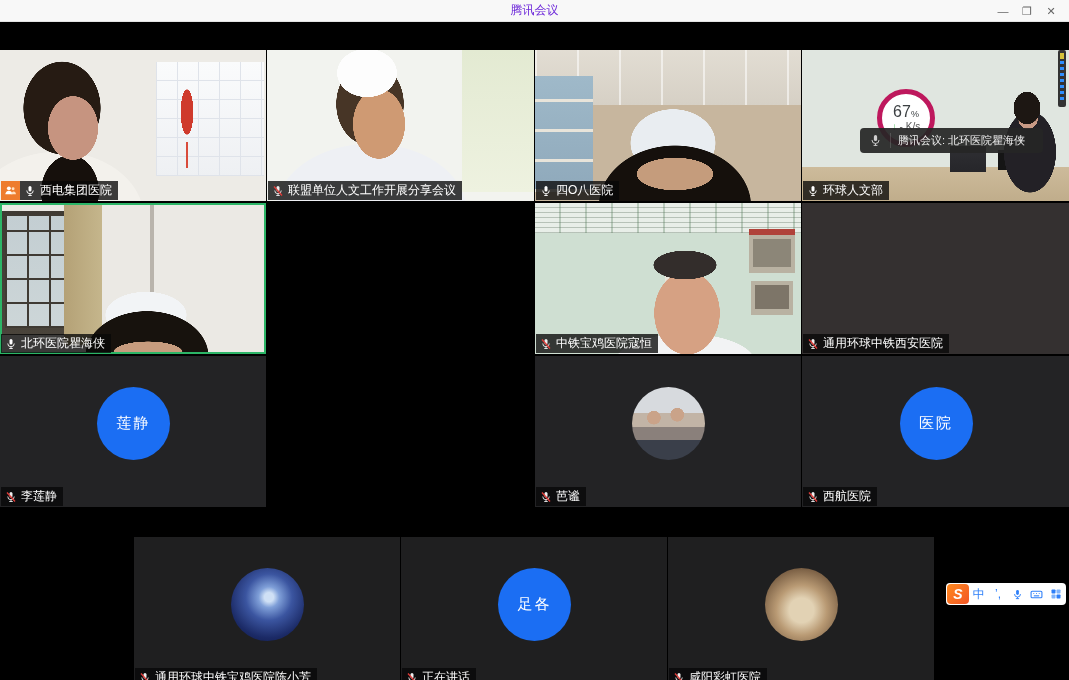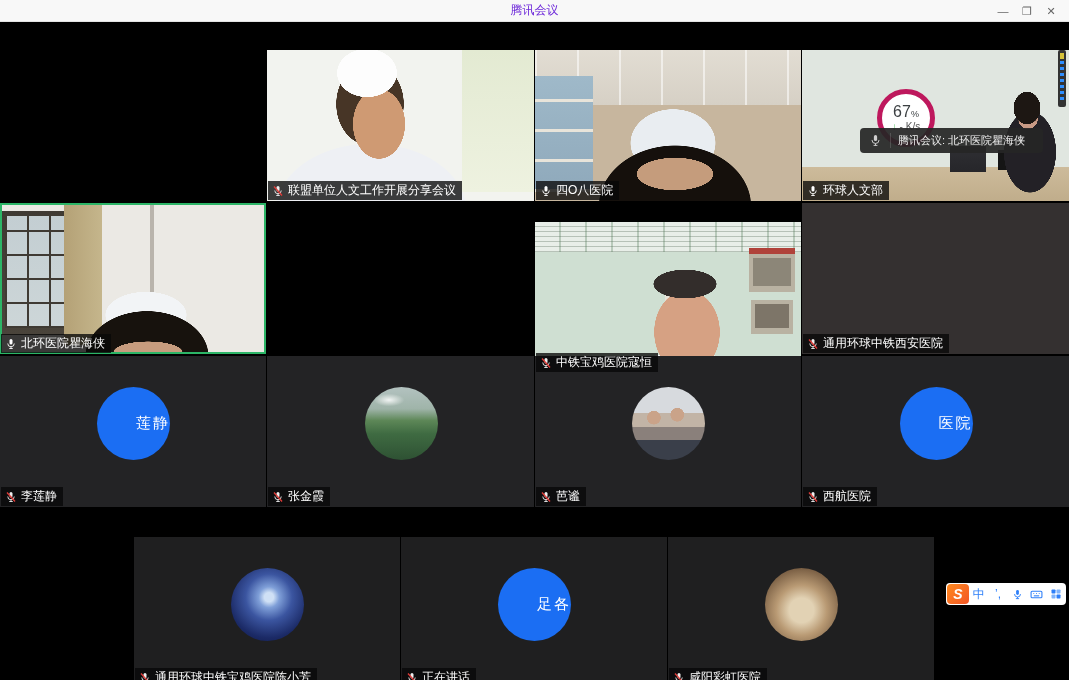--- a/index.html
+++ b/index.html
@@ -27,21 +27,21 @@
   .speaking{box-shadow:inset 0 0 0 2px #2cb567;text-align:right;}
   
   .np{position:absolute;left:1px;bottom:1px;display:flex;align-items:stretch;z-index:5;}
   .np .badge{width:19px;height:19px;background:#ee7c2e;display:flex;align-items:center;justify-content:center;}
   .np .plate{background:rgba(8,8,8,.78);display:flex;align-items:center;gap:4px;padding:0 6px 0 4px;height:19px;}
   .np .pname{font-size:12px;color:#fff;white-space:nowrap;}
   .np svg{display:block;}
   
   .circle{position:absolute;left:50%;top:31px;margin-left:-36px;width:73px;height:73px;border-radius:50%;
     display:flex;align-items:center;justify-content:center;}
-  .circle.blue{background:#1b6ef3;justify-content:flex-end;}
+  .circle.blue{background:#1b6ef3;}
   .circle .ctext{color:#fff;font-size:15px;letter-spacing:2px;}
   .av-zhang{background:
     radial-gradient(ellipse 22px 9px at 24px 13px, rgba(255,255,255,.85), rgba(255,255,255,0) 70%),
     linear-gradient(180deg,#b3c2c0 0%,#9fb4a9 30%,#5d8757 46%,#3f6b42 64%,#2e5133 100%);}
   .av-ba{background:
     radial-gradient(circle 7px at 30% 42%, #caa389 0 95%, rgba(0,0,0,0) 100%),
     radial-gradient(circle 7px at 62% 38%, #caa389 0 95%, rgba(0,0,0,0) 100%),
     linear-gradient(180deg,#d7dade 0 35%,#c2b4a6 35% 55%,#8a807b 55% 72%,#3a3f4a 72% 100%);}
   .av-chen{background:radial-gradient(circle at 52% 40%, #cfe0f5 0 8%, #7f9fd8 18%, #3b55a0 40%, #1b2a66 70%, #0d1440 100%);}
   .av-xianyang{background:radial-gradient(circle at 50% 58%, #e2d2b4 0 22%, #b99a74 45%, #7a5f44 75%, #4a3826 100%);}
@@ -111,21 +111,21 @@
     radial-gradient(ellipse 72px 30px at 150px 160px, #f2f3f4 0 97%, rgba(0,0,0,0) 98%),
     linear-gradient(#e8e4da,#e8e4da),
     linear-gradient(#8c8678,#8c8678),
     linear-gradient(#b9b2a2,#b9b2a2),
     linear-gradient(#7d7568,#7d7568),
     linear-gradient(#b9b2a2,#b9b2a2),
     linear-gradient(#b0423a,#b0423a),
     repeating-linear-gradient(0deg, rgba(90,110,92,.35) 0 1px, rgba(0,0,0,0) 1px 5px),
     repeating-linear-gradient(90deg, #e8eee8 0 24px, #b9cabb 24px 26px);
     background-size:auto,auto,auto,30px 42px,38px 28px,46px 38px,34px 24px,42px 34px,46px 6px,267px 30px,267px 30px;
-    background-position:0 0,0 0,0 0,130px 60px,218px 36px,214px 32px,220px 82px,216px 78px,214px 26px,0 0,0 0;margin-top:19px;}
+    background-position:0 0,0 0,0 0,130px 60px,218px 36px,214px 32px,220px 82px,216px 78px,214px 26px,0 0,0 0;}
   .v-r2c4{background:#343030;padding-left:45px;}
   
   .net-ring{position:absolute;left:877px;top:67px;width:58px;height:58px;border-radius:50%;
     background:#fff;border:5px solid #be185d;box-sizing:border-box;z-index:8;
     display:flex;flex-direction:column;align-items:center;justify-content:center;}
   .net-pct{font-size:16px;color:#3c4043;line-height:16px;}
   .net-pct .u{font-size:9px;}
   .net-rate{font-size:10px;color:#555;line-height:10px;}
   .net-rate .a{color:#3bb54a;}
   .speak-tip{position:absolute;left:860px;top:106px;width:183px;height:25px;z-index:9;
@@ -156,81 +156,104 @@
   <span class="title">腾讯会议</span>
   <div class="win-controls">
     <span class="win-btn">—</span>
     <span class="win-btn">❐</span>
     <span class="win-btn">✕</span>
   </div>
 </div>
 
 <div class="stage">
 
-
-  <div class="tile rr1 c2 v-r1c2">
-    <div class="np">
-      <span class="plate">
-        <span>
-          <svg width="12" height="12" viewBox="0 0 24 24">
-              <rect x="9" y="2" width="6" height="11" rx="3" fill="#eee"></rect>
-              <path d="M5.5 11a6.5 6.5 0 0 0 13 0" stroke="#eee" stroke-width="1.8" fill="none"></path>
-              <line x1="12" y1="17.5" x2="12" y2="21" stroke="#eee" stroke-width="1.8"></line>
-              <line x1="8.5" y1="21" x2="15.5" y2="21" stroke="#eee" stroke-width="1.8"></line>
-              <line x1="4" y1="3" x2="20" y2="21" stroke="#e23c39" stroke-width="2.6"></line>
-            </svg>
-        </span>
-        <span class="pname">联盟单位人文工作开展分享会议</span>
-      </span>
-    </div>
-  </div>
-
-  <div class="tile rr1 c3 v-r1c3">
-    <div class="np">
+  <div class="tile rr1 c1 v-r1c1">
+    <div class="np">
+      <span class="badge">
+        <svg width="13" height="13" viewBox="0 0 24 24">
+            <circle cx="9" cy="8" r="3.6" fill="#fff"></circle>
+            <path d="M2.5 19c0-3.6 2.9-6.5 6.5-6.5s6.5 2.9 6.5 6.5z" fill="#fff"></path>
+            <circle cx="16.8" cy="8.8" r="2.7" fill="#ffe2c4"></circle>
+            <path d="M13.5 19c.4-3 2-5 4.5-5 2.2 0 3.8 1.8 4 5z" fill="#ffe2c4"></path>
+          </svg>
+      </span>
       <span class="plate">
         <span>
           <svg width="12" height="12" viewBox="0 0 24 24">
               <rect x="9" y="2" width="6" height="11" rx="3" fill="#fff"></rect>
               <path d="M5.5 11a6.5 6.5 0 0 0 13 0" stroke="#fff" stroke-width="1.8" fill="none"></path>
               <line x1="12" y1="17.5" x2="12" y2="21" stroke="#fff" stroke-width="1.8"></line>
               <line x1="8.5" y1="21" x2="15.5" y2="21" stroke="#fff" stroke-width="1.8"></line>
             </svg>
         </span>
-        <span class="pname">四O八医院</span>
-      </span>
-    </div>
-  </div>
-
-  <div class="tile rr1 c4 v-r1c4">
+        <span class="pname">西电集团医院</span>
+      </span>
+    </div>
+  </div>
+
+  <div class="tile rr1 c2 v-r1c2">
+    <div class="np">
+      <span class="plate">
+        <span>
+          <svg width="12" height="12" viewBox="0 0 24 24">
+              <rect x="9" y="2" width="6" height="11" rx="3" fill="#eee"></rect>
+              <path d="M5.5 11a6.5 6.5 0 0 0 13 0" stroke="#eee" stroke-width="1.8" fill="none"></path>
+              <line x1="12" y1="17.5" x2="12" y2="21" stroke="#eee" stroke-width="1.8"></line>
+              <line x1="8.5" y1="21" x2="15.5" y2="21" stroke="#eee" stroke-width="1.8"></line>
+              <line x1="4" y1="3" x2="20" y2="21" stroke="#e23c39" stroke-width="2.6"></line>
+            </svg>
+        </span>
+        <span class="pname">联盟单位人文工作开展分享会议</span>
+      </span>
+    </div>
+  </div>
+
+  <div class="tile rr1 c3 v-r1c3">
     <div class="np">
       <span class="plate">
         <span>
           <svg width="12" height="12" viewBox="0 0 24 24">
               <rect x="9" y="2" width="6" height="11" rx="3" fill="#fff"></rect>
               <path d="M5.5 11a6.5 6.5 0 0 0 13 0" stroke="#fff" stroke-width="1.8" fill="none"></path>
               <line x1="12" y1="17.5" x2="12" y2="21" stroke="#fff" stroke-width="1.8"></line>
               <line x1="8.5" y1="21" x2="15.5" y2="21" stroke="#fff" stroke-width="1.8"></line>
             </svg>
         </span>
-        <span class="pname">环球人文部</span>
-      </span>
-    </div>
-  </div>
-
-  <div class="tile rr2 c1 v-r2c1 speaking">
+        <span class="pname">四O八医院</span>
+      </span>
+    </div>
+  </div>
+
+  <div class="tile rr1 c4 v-r1c4">
     <div class="np">
       <span class="plate">
         <span>
           <svg width="12" height="12" viewBox="0 0 24 24">
               <rect x="9" y="2" width="6" height="11" rx="3" fill="#fff"></rect>
               <path d="M5.5 11a6.5 6.5 0 0 0 13 0" stroke="#fff" stroke-width="1.8" fill="none"></path>
               <line x1="12" y1="17.5" x2="12" y2="21" stroke="#fff" stroke-width="1.8"></line>
               <line x1="8.5" y1="21" x2="15.5" y2="21" stroke="#fff" stroke-width="1.8"></line>
             </svg>
         </span>
+        <span class="pname">环球人文部</span>
+      </span>
+    </div>
+  </div>
+
+  <div class="tile rr2 c1 v-r2c1 speaking">
+    <div class="np">
+      <span class="plate">
+        <span>
+          <svg width="12" height="12" viewBox="0 0 24 24">
+              <rect x="9" y="2" width="6" height="11" rx="3" fill="#fff"></rect>
+              <path d="M5.5 11a6.5 6.5 0 0 0 13 0" stroke="#fff" stroke-width="1.8" fill="none"></path>
+              <line x1="12" y1="17.5" x2="12" y2="21" stroke="#fff" stroke-width="1.8"></line>
+              <line x1="8.5" y1="21" x2="15.5" y2="21" stroke="#fff" stroke-width="1.8"></line>
+            </svg>
+        </span>
         <span class="pname">北环医院瞿海侠</span>
       </span>
     </div>
   </div>
 
 
   <div class="tile rr2 c3 v-r2c3">
     <div class="np">
       <span class="plate">
         <span>
@@ -277,37 +300,20 @@
               <line x1="12" y1="17.5" x2="12" y2="21" stroke="#eee" stroke-width="1.8"></line>
               <line x1="8.5" y1="21" x2="15.5" y2="21" stroke="#eee" stroke-width="1.8"></line>
               <line x1="4" y1="3" x2="20" y2="21" stroke="#e23c39" stroke-width="2.6"></line>
             </svg>
         </span>
         <span class="pname">李莲静</span>
       </span>
     </div>
   </div>
 
-  <div class="tile rr3 c2">
-    <div class="circle av-zhang"></div>
-    <div class="np">
-      <span class="plate">
-        <span>
-          <svg width="12" height="12" viewBox="0 0 24 24">
-              <rect x="9" y="2" width="6" height="11" rx="3" fill="#eee"></rect>
-              <path d="M5.5 11a6.5 6.5 0 0 0 13 0" stroke="#eee" stroke-width="1.8" fill="none"></path>
-              <line x1="12" y1="17.5" x2="12" y2="21" stroke="#eee" stroke-width="1.8"></line>
-              <line x1="8.5" y1="21" x2="15.5" y2="21" stroke="#eee" stroke-width="1.8"></line>
-              <line x1="4" y1="3" x2="20" y2="21" stroke="#e23c39" stroke-width="2.6"></line>
-            </svg>
-        </span>
-        <span class="pname">张金霞</span>
-      </span>
-    </div>
-  </div>
 
   <div class="tile rr3 c3">
     <div class="circle av-ba"></div>
     <div class="np">
       <span class="plate">
         <span>
           <svg width="12" height="12" viewBox="0 0 24 24">
               <rect x="9" y="2" width="6" height="11" rx="3" fill="#eee"></rect>
               <path d="M5.5 11a6.5 6.5 0 0 0 13 0" stroke="#eee" stroke-width="1.8" fill="none"></path>
               <line x1="12" y1="17.5" x2="12" y2="21" stroke="#eee" stroke-width="1.8"></line>

